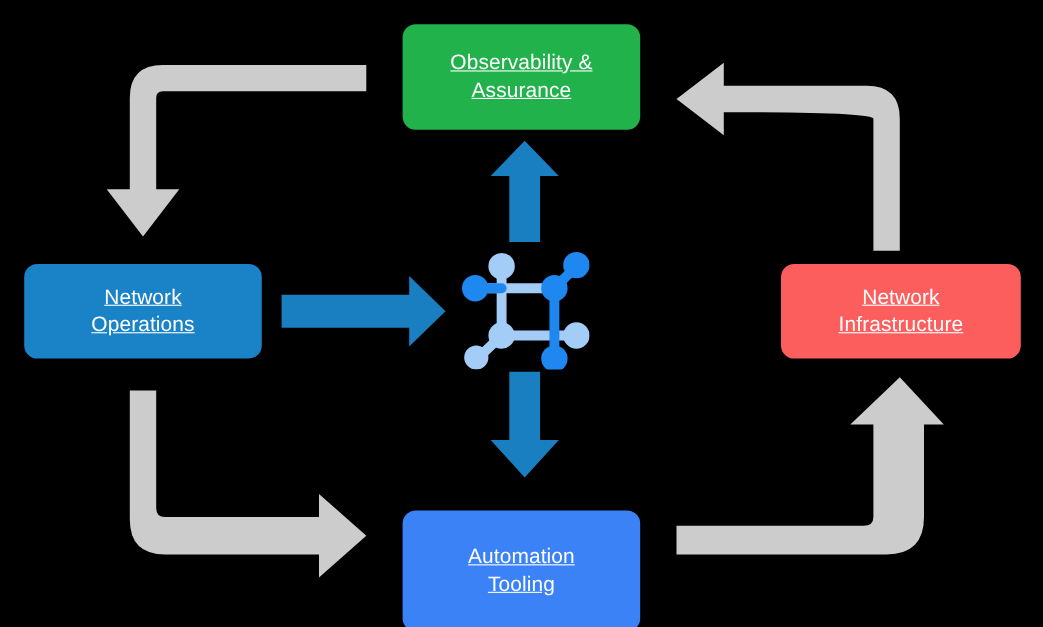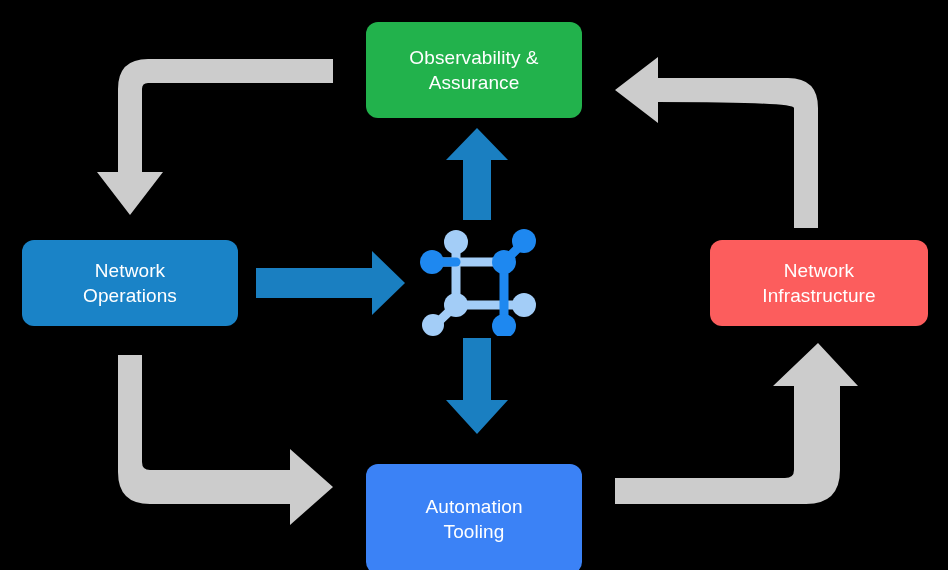--- a/index.html
+++ b/index.html
@@ -39,20 +39,21 @@
     font-weight: 400;
     line-height: 1.32;
     letter-spacing: 0.1px;
     font-family: "Liberation Sans", sans-serif;
     box-sizing: border-box;
     padding: 4px 10px;
   }
   .node-label {
     display: block;
     white-space: pre-line;
+    text-decoration: underline;
   }
   #box-observability {
     left: 366px;  top: 22px;   width: 216px; height: 96px;
     background: #22B24C;
   }
   #box-operations {
     left: 22px;   top: 240px;  width: 216px; height: 86px;
     background: #1A83C7;
   }
   #box-infrastructure {

